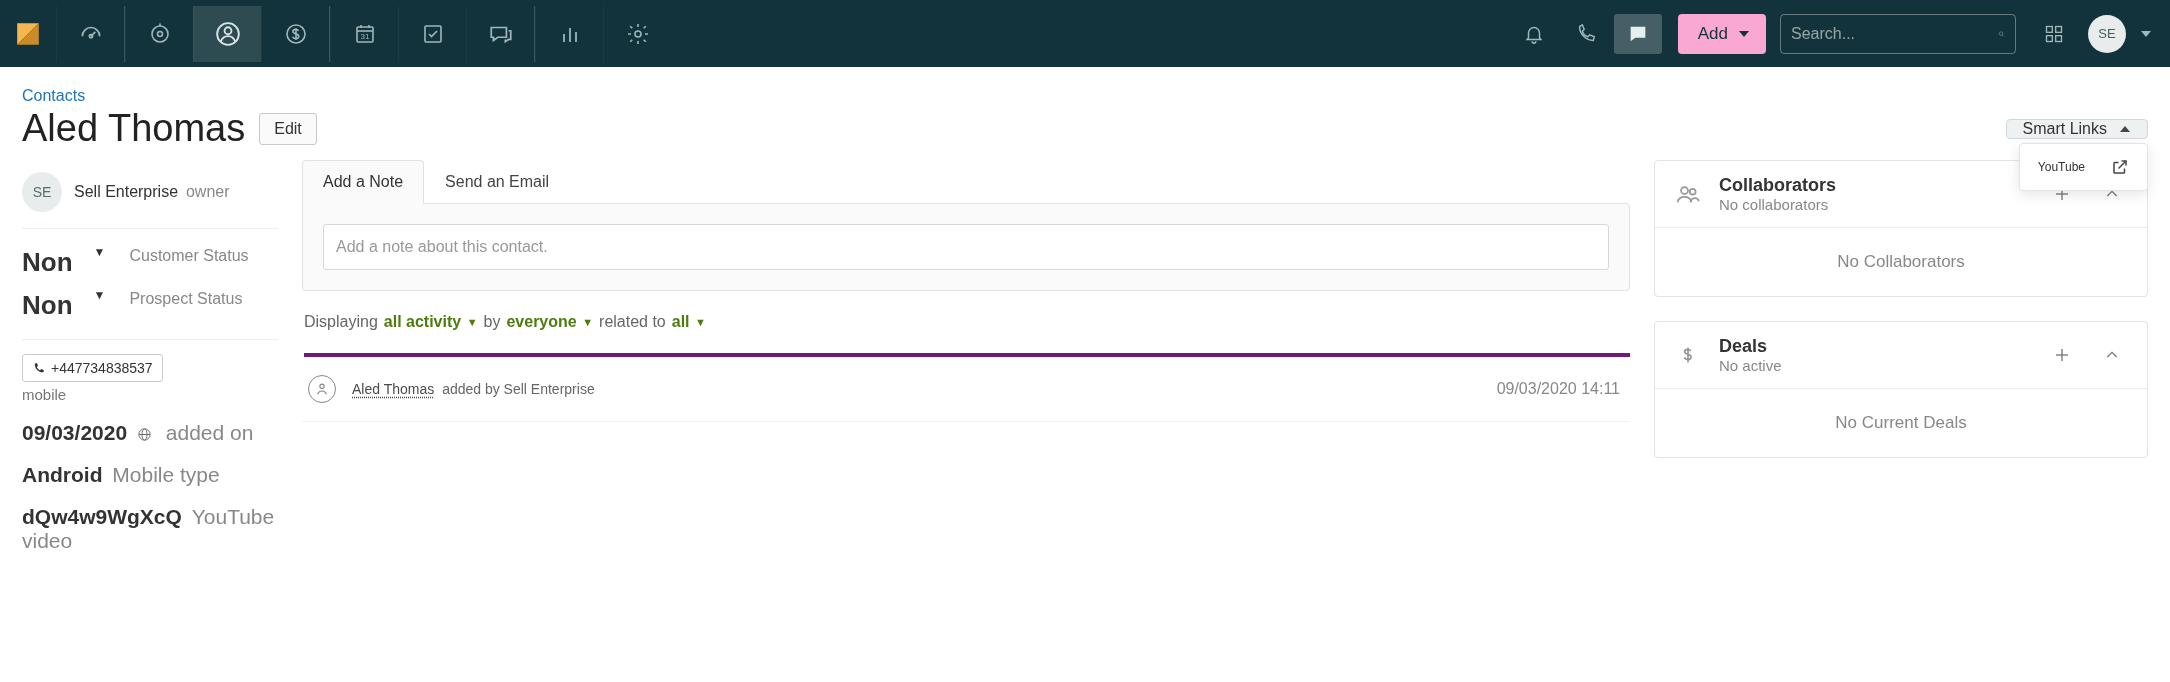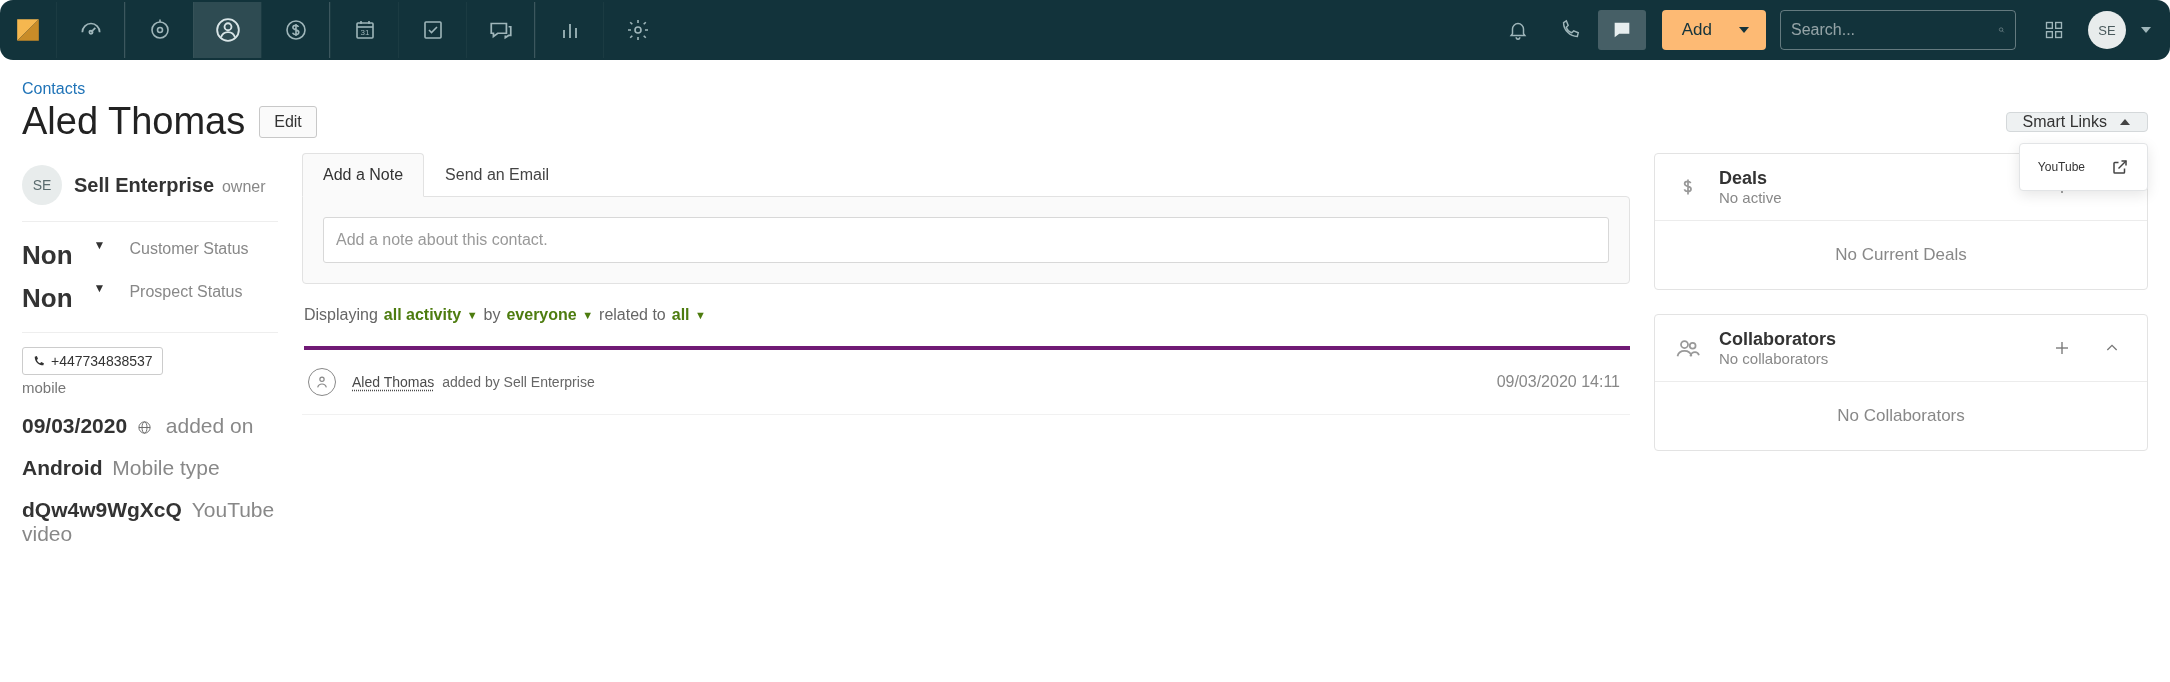--- a/index.html
+++ b/index.html
@@ -3,40 +3,40 @@
 <meta charset="utf-8">
 <style>
   * { box-sizing: border-box; margin: 0; padding: 0; }
   body {
     font-family: -apple-system, BlinkMacSystemFont, "Segoe UI", Helvetica, Arial, sans-serif;
     color: #333; background: #fff; font-size: 14px;
     width: 2170px; height: 682px; overflow: hidden;
   }
   
   .topnav {
-    display: flex; align-items: center; height: 60px;
-    background: #12333B; color: #bcd0d3; border-radius: 13px;
+    display: flex; align-items: center; height: 67px;
+    background: #12333B; color: #bcd0d3;
   }
   .tn-logo { width: 56px; height: 56px; display:flex; align-items:center; justify-content:center; }
   .tn-item {
     width: 68px; height: 56px; display:flex; align-items:center; justify-content:center;
     border-left: 1px solid rgba(255,255,255,0.04);
     cursor: pointer;
   }
   .tn-sep { width: 1px; height: 56px; background: rgba(255,255,255,0.18); }
   .tn-item.active { background: #2E4B52; }
   .tn-spacer { flex: 1; }
   .tn-iconbtn {
     width: 48px; height: 40px; display:flex; align-items:center; justify-content:center;
     cursor:pointer; margin: 0 2px; border-radius:3px;
   }
   .tn-iconbtn.highlight { background: rgba(255,255,255,0.22); }
   .tn-addbtn {
-    background: #fdba74; color:#14333b; height:40px; padding:0 16px 0 20px;
-    display:flex; align-items:center; gap:26px; border-radius:4px; margin:0 14px;
+    background: #f9a8d4; color:#14333b; height:40px; padding:0 16px 0 20px;
+    display:flex; align-items:center; gap:10px; border-radius:4px; margin:0 14px;
     cursor:pointer; font-size:17px; font-weight:500;
   }
   .tn-search {
     display:flex; align-items:center; height:40px; width:236px;
     border:1px solid rgba(255,255,255,0.35); border-radius:4px; padding:0 10px;
     color: rgba(255,255,255,0.55); margin-right:12px;
   }
   .tn-search input {
     flex:1; background:transparent; border:0; outline:0;
     color:#fff; font-size:16px;
@@ -80,21 +80,21 @@
   
   .leftCol { width:256px; }
   .ownerRow {
     display:flex; align-items:center; gap:12px;
     border-bottom:1px solid #eee; padding:12px 0 16px;
   }
   .ownerRow .circle2 {
     width:40px; height:40px; border-radius:50%; background:#E8ECEC;
     display:flex; align-items:center; justify-content:center; color:#5a6b6e; font-size:14px;
   }
-  .ownerRow .nm { font-weight:700; font-size:20px; }
+  .ownerRow .nm { font-weight:400; font-size:16px; }
   .ownerRow .role { color:#888; font-size:16px; margin-left:4px; font-weight:400; }
   .statusRow { display:flex; align-items:flex-start; gap:21px; margin-top:12px; }
   .statusRow .val { font-size:26px; font-weight:600; }
   .statusRow .caret { font-size:12px; position:relative; top:-2px; }
   .statusRow .lbl { color:#888; font-size:16px; margin-left:3px; }
   .statusGroup { border-bottom:1px solid #eee; padding:6px 0 18px; }
   .phonePill {
     display:inline-flex; align-items:center; gap:6px;
     border:1px solid #ccc; border-radius:3px;
     padding:5px 9px; font-size:14px; margin-top:14px; cursor:pointer;
@@ -388,46 +388,20 @@
           <span class="rest">added by Sell Enterprise</span>
         </div>
         <div class="time">09/03/2020 14:11</div>
       </div>
     </div>
 
     <div class="rightCol">
       <div class="card">
         <div class="cardHead">
           <div class="cardIcon">
-            <svg width="26" height="26" viewBox="0 0 24 24" fill="none" stroke="#999" stroke-width="1.6">
-                <path d="M14.5 8.5c-.5-1-1.6-1.6-2.8-1.6-1.6 0-2.8.9-2.8 2.2 0 1.2.9 1.8 2.9 2.3 2 .5 3 .9 3 2.4 0 1.4-1.3 2.3-3 2.3-1.5 0-2.7-.7-3.2-1.9M12 5v14"></path>
-              </svg>
-          </div>
-          <div class="cardTitles">
-            <div class="t">Deals</div>
-            <div class="s">No active</div>
-          </div>
-          <div class="cardAct">
-            <svg width="18" height="18" viewBox="0 0 24 24" stroke="#777" stroke-width="1.8">
-                <line x1="12" y1="4" x2="12" y2="20"></line>
-                <line x1="4" y1="12" x2="20" y2="12"></line>
-              </svg>
-          </div>
-          <div class="cardAct">
-            <svg width="16" height="16" viewBox="0 0 24 24" fill="none" stroke="#777" stroke-width="2">
-                <polyline points="5,15 12,8 19,15"></polyline>
-              </svg>
-          </div>
-        </div>
-        <div class="cardBody">No Current Deals</div>
-      </div>
-
-      <div class="card">
-        <div class="cardHead">
-          <div class="cardIcon">
             <svg width="28" height="28" viewBox="0 0 24 24" fill="none" stroke="#999" stroke-width="1.5">
                 <circle cx="9" cy="9" r="3"></circle>
                 <circle cx="16" cy="10" r="2.5"></circle>
                 <path d="M3 19c.8-3.2 3.4-4.5 6-4.5s5.2 1.3 6 4.5"></path>
                 <path d="M14 19c.6-2.4 2.5-3.4 4-3.4s2.8.8 3.4 2.6"></path>
               </svg>
           </div>
           <div class="cardTitles">
             <div class="t">Collaborators</div>
             <div class="s">No collaborators</div>
@@ -439,15 +413,41 @@
               </svg>
           </div>
           <div class="cardAct">
             <svg width="16" height="16" viewBox="0 0 24 24" fill="none" stroke="#777" stroke-width="2">
                 <polyline points="5,15 12,8 19,15"></polyline>
               </svg>
           </div>
         </div>
         <div class="cardBody">No Collaborators</div>
       </div>
+
+      <div class="card">
+        <div class="cardHead">
+          <div class="cardIcon">
+            <svg width="26" height="26" viewBox="0 0 24 24" fill="none" stroke="#999" stroke-width="1.6">
+                <path d="M14.5 8.5c-.5-1-1.6-1.6-2.8-1.6-1.6 0-2.8.9-2.8 2.2 0 1.2.9 1.8 2.9 2.3 2 .5 3 .9 3 2.4 0 1.4-1.3 2.3-3 2.3-1.5 0-2.7-.7-3.2-1.9M12 5v14"></path>
+              </svg>
+          </div>
+          <div class="cardTitles">
+            <div class="t">Deals</div>
+            <div class="s">No active</div>
+          </div>
+          <div class="cardAct">
+            <svg width="18" height="18" viewBox="0 0 24 24" stroke="#777" stroke-width="1.8">
+                <line x1="12" y1="4" x2="12" y2="20"></line>
+                <line x1="4" y1="12" x2="20" y2="12"></line>
+              </svg>
+          </div>
+          <div class="cardAct">
+            <svg width="16" height="16" viewBox="0 0 24 24" fill="none" stroke="#777" stroke-width="2">
+                <polyline points="5,15 12,8 19,15"></polyline>
+              </svg>
+          </div>
+        </div>
+        <div class="cardBody">No Current Deals</div>
+      </div>
     </div>
   </div>
 </div>
 
 </body></html>

